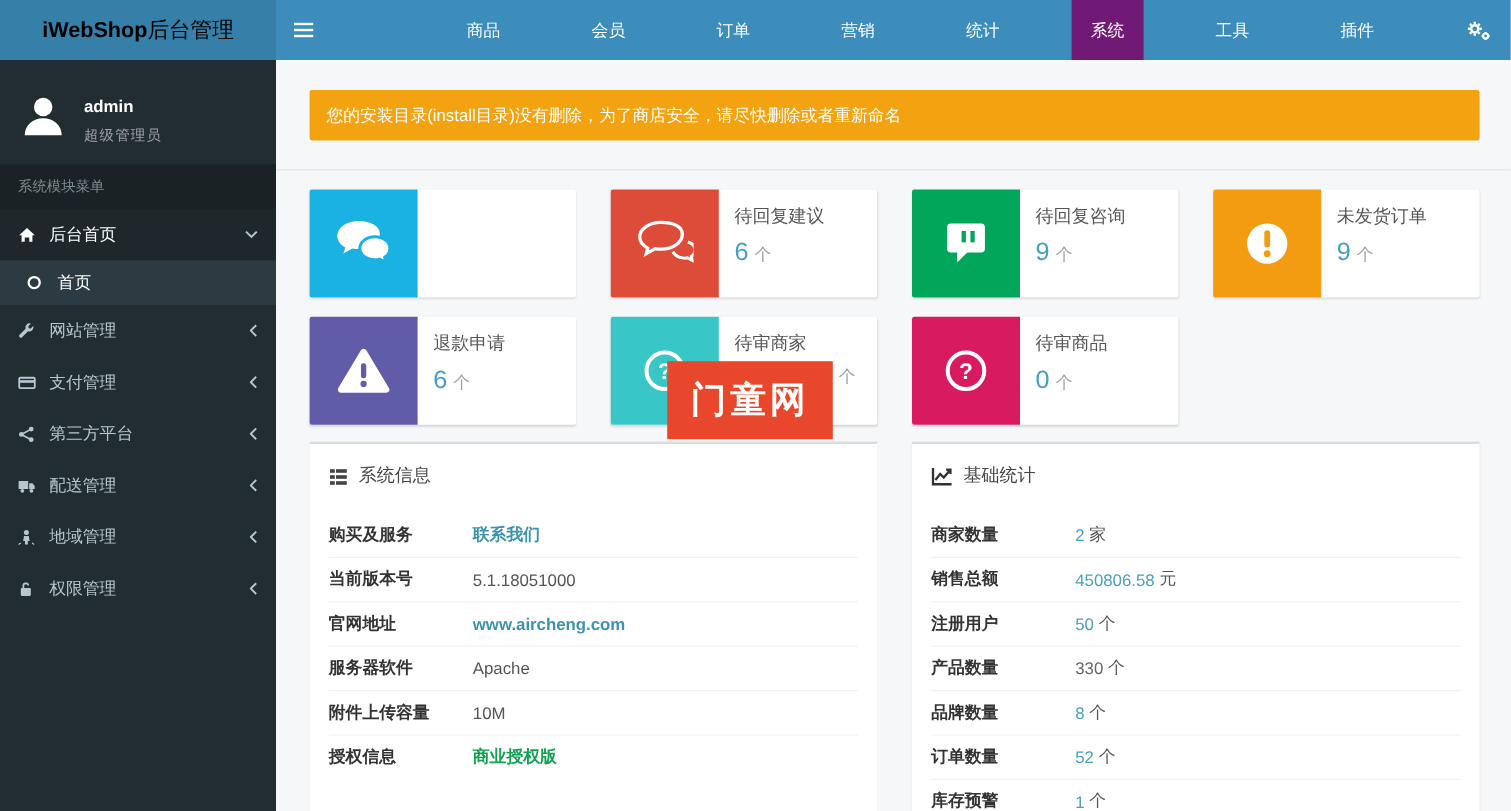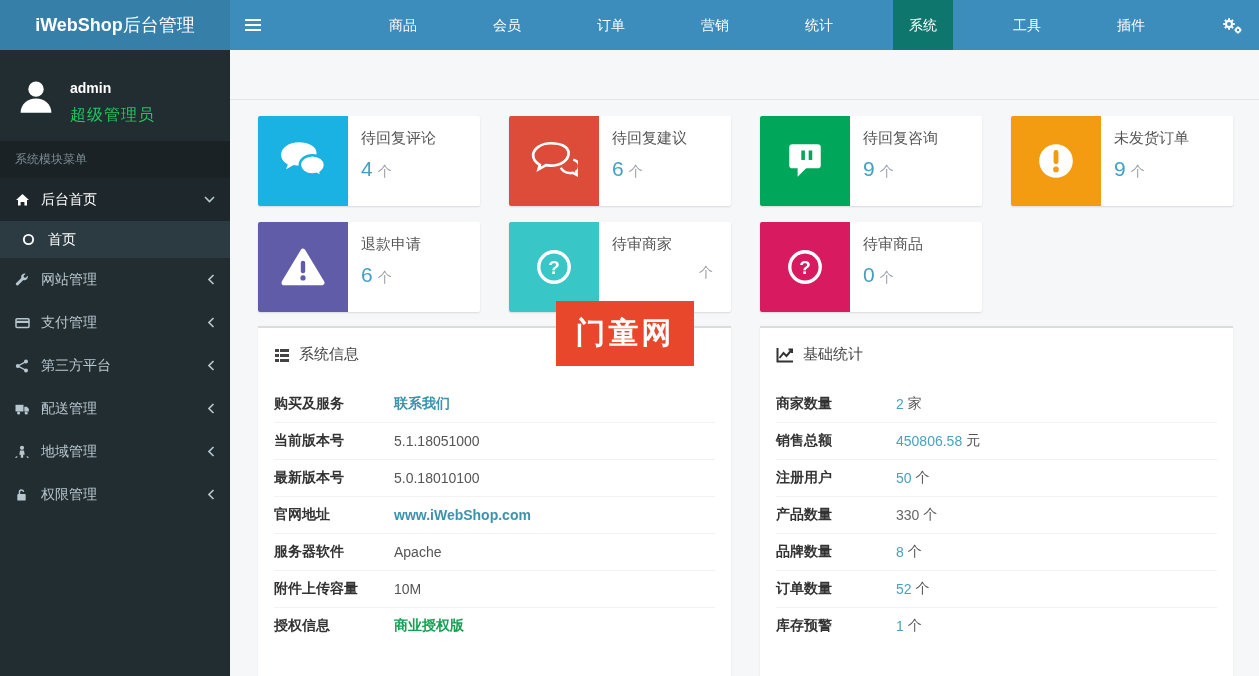--- a/index.html
+++ b/index.html
@@ -1,34 +1,34 @@
 <!DOCTYPE html>
 <html><head>
 <meta charset="utf-8">
 <style>
   * { margin:0; padding:0; box-sizing:border-box; }
   html,body { width:1259px; height:676px; overflow:hidden; }
   body { font-family:"Liberation Sans","DejaVu Sans",sans-serif; background:#f6f7f8; position:relative; }
 
   
   .topbar { position:absolute; top:0; left:0; width:100%; height:50px; background:#3c8dbc; display:flex; align-items:stretch; z-index:20; }
-  .logo { width:230px; background:#367fa9; color:#ffffff; font-size:18px; display:flex; align-items:center; justify-content:center; white-space:nowrap; cursor:pointer; }
+  .logo { width:230px; background:#367fa9; color:#000000; font-size:18px; display:flex; align-items:center; justify-content:center; white-space:nowrap; cursor:pointer; }
   .logo .en { font-weight:bold; }
   .hamburger { width:46px; display:flex; flex-direction:column; justify-content:center; align-items:center; gap:3px; cursor:pointer; }
   .hamburger i { width:16px; height:2px; background:#fff; }
   .topnav { margin-left:auto; display:flex;gap:44px; }
   .topnav .item { padding:0 16px; line-height:50px; color:#fff; font-size:14px; cursor:pointer; white-space:nowrap; }
-  .topnav .item.active { background:#0f766e; }
+  .topnav .item.active { background:#701a75; }
   .topnav .gear { display:flex; align-items:center; padding:0 16px; cursor:pointer; }
 
   
   .sidebar { position:absolute; top:50px; left:0; width:230px; bottom:0; background:#222d32; z-index:15; }
   .user-panel { display:flex; gap:13px; padding:26px 15px 15px; align-items:flex-start; }
   .user-name { color:#fff; font-weight:bold; font-size:14px; margin:4px 0 9px; }
-  .user-role { color:#22c55e; font-size:16px; letter-spacing:1px; }
+  .user-role { color:#a3a3a3; font-size:12px; letter-spacing:1px; }
   .menu-label { background:#1a2226; color:#7d8c93; font-size:12px; padding:10px 15px; }
   .menu { list-style:none; }
   .menu-item { display:flex; align-items:center; height:43px; padding:0 15px; color:#b8c7ce; font-size:14px; cursor:pointer; }
   .menu-item .mi-icon { width:26px; display:flex; align-items:center; }
   .menu-item .chev { margin-left:auto; display:flex; align-items:center; }
   .menu-item.active-parent { color:#fff; background:#1e282c;text-align:center; }
   .submenu .menu-item { background:#2c3b41; color:#fff; height:37px; padding-left:22px; }
   svg.mi { fill:currentColor; stroke:none; }
 
   
@@ -217,33 +217,30 @@
         <svg width="7" height="11" viewBox="0 0 7 11" fill="none" stroke="#b8c7ce" stroke-width="1.6">
             <polyline points="5.5,1 1,5.5 5.5,10"></polyline>
           </svg>
       </span>
     </li>
   </ul>
 </aside>
 
 <main class="content">
 
+  <div class="banner">您的安装目录(install目录)没有删除，为了商店安全，请尽快删除或者重新命名</div>
   <div class="content-divider"></div>
 
   <div class="tiles-grid">
     <div class="tile">
       <div class="tile-icon" style="background:#19b2e2;color:#19b2e2">
         <svg width="48" height="42" viewBox="0 0 46 40">
           <path fill="#fff" d="M19 2C9.6 2 2 7.3 2 13.9c0 3.8 2.5 7.1 6.4 9.3L6.8 28l7.3-4.1c1.6.3 3.2.5 4.9.5 9.4 0 17-5.3 17-11.9S28.4 2 19 2z"></path>
           <path fill="#fff" stroke="currentColor" stroke-width="2.4" d="M32 14.5c-6.6 0-12 4.1-12 9.2s5.4 9.2 12 9.2c1.3 0 2.6-.2 3.8-.5l5.2 2.9-1.2-4.3c2.6-1.7 4.2-4.1 4.2-7.3 0-5.1-5.4-9.2-12-9.2z"></path>
         </svg>
-      </div>
-      <div class="tile-body">
-        <div class="tile-title">待回复评论</div>
-        <div class="tile-numline"><span class="tile-num">4</span><span class="tile-unit">个</span></div>
       </div>
     </div>
 
     <div class="tile">
       <div class="tile-icon" style="background:#dd4b39;color:#dd4b39">
         <svg width="48" height="42" viewBox="0 0 46 40">
           <path fill="none" stroke="#fff" stroke-width="2.6" d="M20 3C10.6 3 3 8.2 3 14.6c0 3.7 2.5 7 6.4 9.1L8.2 28l7.2-4c1.5.3 3 .4 4.6.4 9.4 0 17-5.2 17-11.8S29.4 3 20 3z"></path>
           <path fill="none" stroke="#fff" stroke-width="2.4" d="M29.5 26.5c1.5 2.8 4.8 4.8 8.7 5.1 1 .1 2-.1 2.9-.3l4 2.2-.9-3.3c1.9-1.3 3-3.1 3-5.1 0-2.9-2.4-5.4-5.8-6.4"></path>
         </svg>
       </div>
@@ -342,26 +339,22 @@
       <div class="panel-rows">
         <div class="prow">
           <span class="prow-label">购买及服务</span>
           <a class="link">联系我们</a>
         </div>
         <div class="prow">
           <span class="prow-label">当前版本号</span>
           <span class="prow-value">5.1.18051000</span>
         </div>
         <div class="prow">
-          <span class="prow-label">最新版本号</span>
-          <span class="prow-value">5.0.18010100</span>
-        </div>
-        <div class="prow">
           <span class="prow-label">官网地址</span>
-          <a class="link">www.iWebShop.com</a>
+          <a class="link">www.aircheng.com</a>
         </div>
         <div class="prow">
           <span class="prow-label">服务器软件</span>
           <span class="prow-value">Apache</span>
         </div>
         <div class="prow">
           <span class="prow-label">附件上传容量</span>
           <span class="prow-value">10M</span>
         </div>
         <div class="prow">

